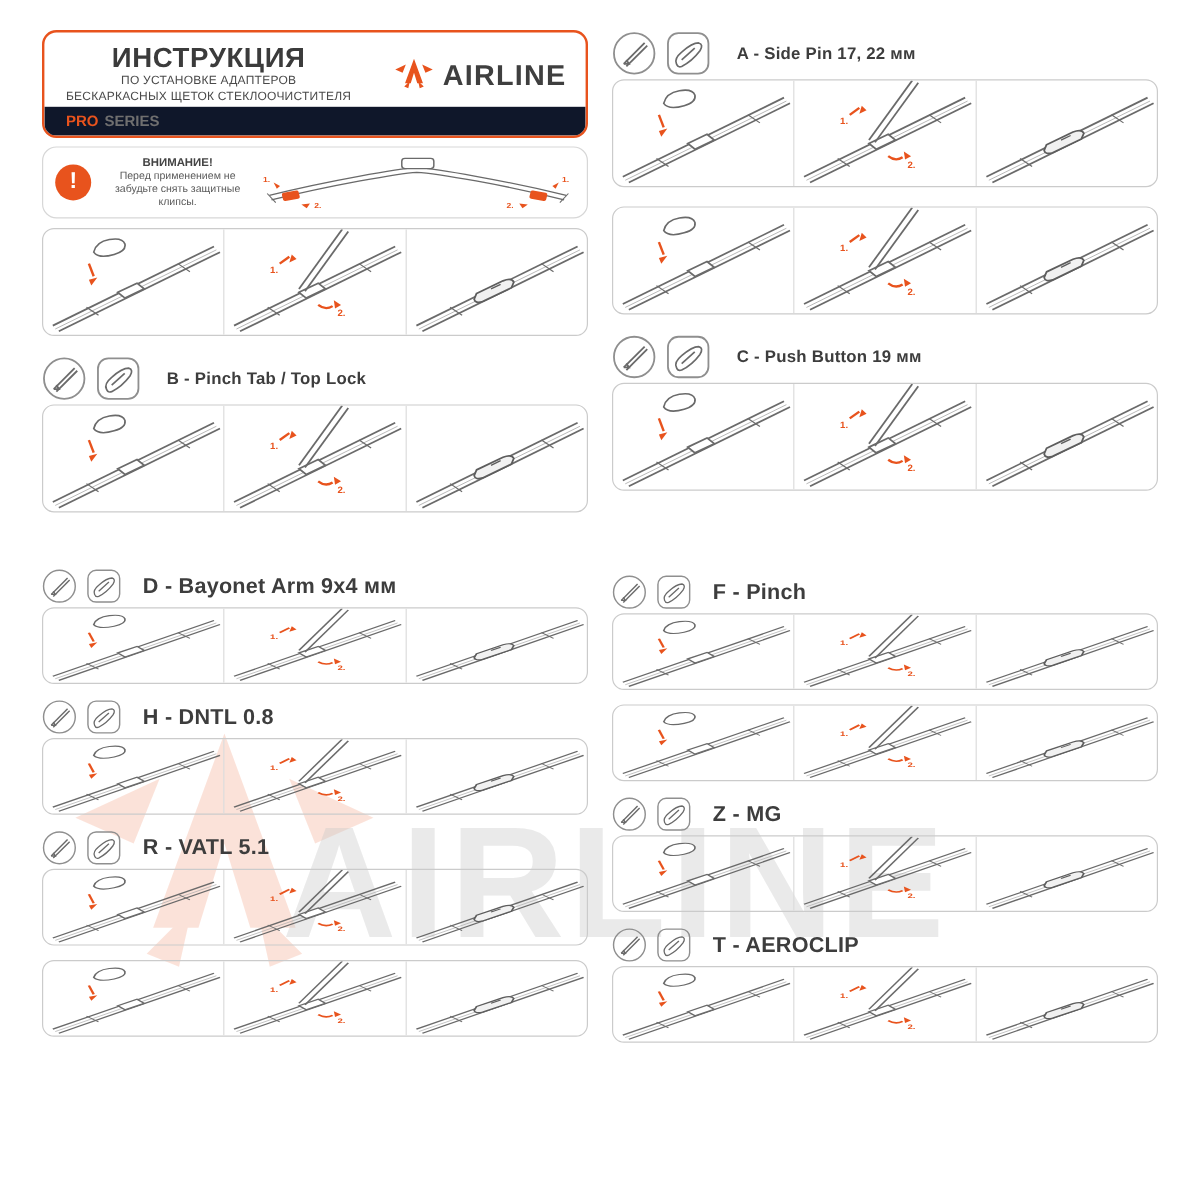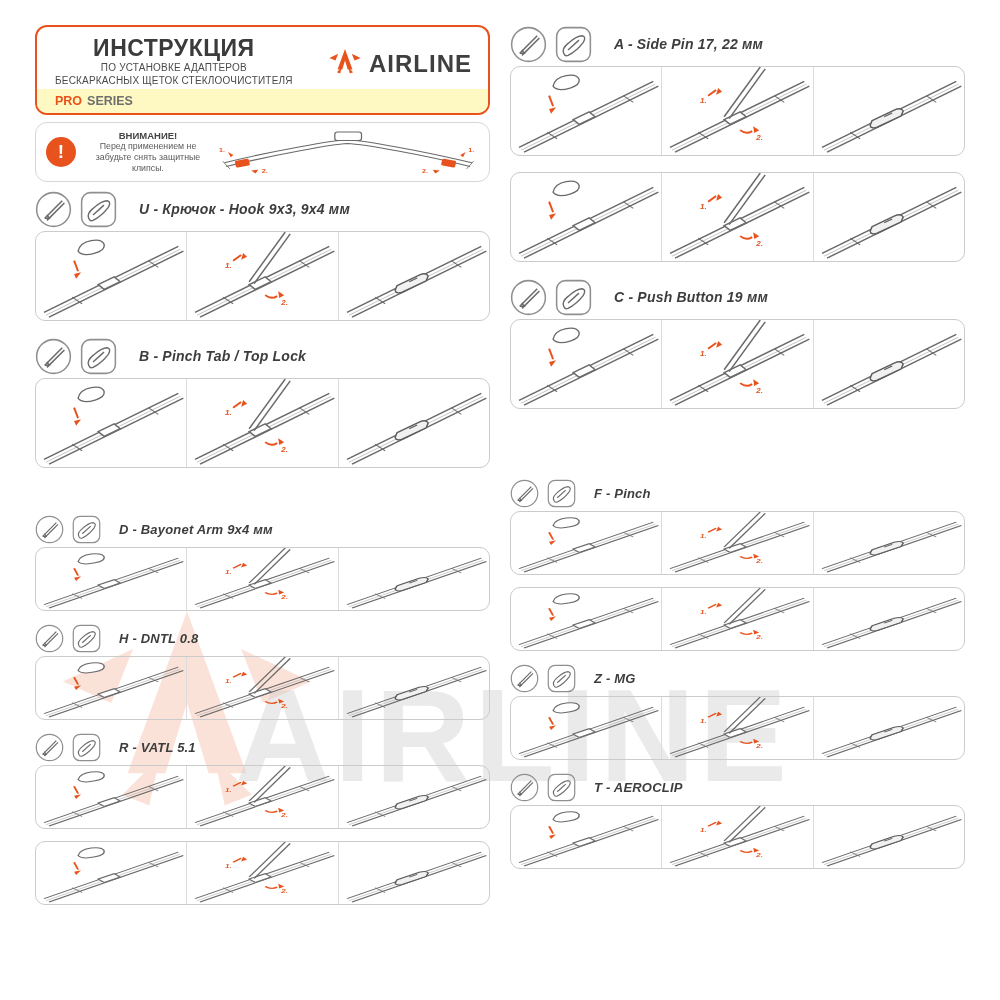--- a/index.html
+++ b/index.html
@@ -15,51 +15,51 @@
   .col-left{left:35px;text-align:center;}
   .col-right{left:510px;}
   .gap-left{height:30px;}
   .gap-right{height:53px;}
   
   .header-card{position:relative;border:2px solid #e8531d;border-radius:12px;height:90px;
                margin-bottom:7px;background:#fff;box-sizing:border-box;overflow:hidden;}
   .hc-text{position:absolute;left:18px;top:9px;}
   .hc-title{font-size:23px;font-weight:bold;letter-spacing:.5px;color:#3b3b3b;line-height:1.05;}
   .hc-sub{font-size:10px;color:#4a4a4a;margin-top:2px;letter-spacing:.2px;}
-  .hc-band{position:absolute;left:0;right:0;bottom:0;height:24px;background:#fef9c3;
+  .hc-band{position:absolute;left:0;right:0;bottom:0;height:24px;background:#0f172a;
            display:flex;align-items:center;padding-left:18px;font-size:12.5px;font-weight:bold;}
   .hc-band .pro{color:#e8531d;margin-right:5px;}
   .hc-band .series{color:#6f6f6f;font-weight:bold;}
   .hc-logo{position:absolute;right:16px;top:22px;display:flex;align-items:center;gap:7px;}
   .hc-logo .brand{font-size:24px;font-weight:bold;color:#3f3f3f;letter-spacing:1px;}
   
   .warning-card{position:relative;border:1.5px solid #d7d7d7;border-radius:12px;height:60px;
                 margin-bottom:8px;box-sizing:border-box;display:flex;align-items:center;
                 padding:6px 10px;background:transparent;}
   .warn-circle{flex:0 0 30px;height:30px;border-radius:50%;background:#e8531d;color:#fff;
                display:flex;align-items:center;justify-content:center;font-weight:bold;
                font-size:19px;margin-right:8px;}
   .warn-body{width:128px;}
   .warn-title{font-size:9.5px;font-weight:bold;color:#444;}
   .warn-text{font-size:8.8px;color:#5a5a5a;line-height:1.25;}
   .warn-draw{position:relative;flex:1;height:100%;}
   .warn-draw svg{width:100%;height:100%;}
   .clip-lbl{fill:#e8531d;font-size:8px;font-weight:bold;}
   
-  section.adapter{margin-bottom:16px;font-style:italic;}
+  section.adapter{margin-bottom:16px;}
   section.small{margin-bottom:12px;}
   .sec-head{display:flex;align-items:center;gap:8px;margin-bottom:3px;height:38px;}
   section.small .sec-head{height:30px;}
   .icn{display:inline-flex;align-items:center;justify-content:center;}
   .icn svg{width:100%;height:100%;}
   .icn.circle{width:37px;height:37px;}
   .icn.square{width:37px;height:37px;}
   section.small .icn.circle,section.small .icn.square{width:29px;height:29px;}
   .sec-title{font-size:14px;font-weight:bold;color:#3d3d3d;margin-left:14px;letter-spacing:.2px;}
-  section.small .sec-title{font-size:13px;margin-left:10px;}
+  section.small .sec-title{font-size:18px;margin-left:10px;}
   .panel-row{display:flex;border:1.5px solid #cbcbcb;border-radius:10px;height:88px;
              overflow:hidden;background:transparent;}
   section.small .panel-row{height:62px;}
   .cell{flex:1;border-right:1px solid #dcdcdc;position:relative;}
   .cell:last-child{border-right:none;}
   .cell svg{width:100%;height:100%;display:block;}
   
   .cell .g-float,.cell .g-arm,.cell .g-installed{display:none;}
   .cell.step0 .g-float{display:inline;}
   .cell.step1 .g-arm{display:inline;}
@@ -134,41 +134,141 @@
           <text class="clip-lbl" x="8" y="30">1.</text>
           <text class="clip-lbl" x="56" y="58">2.</text>
           <text class="clip-lbl" x="236" y="58">2.</text>
           <text class="clip-lbl" x="288" y="30">1.</text>
         </svg>
       </div>
     </div>
 
     <div id="slot-left-top">
   <section class="adapter large">
+    <div class="panel-row">
+  <div class="cell step0">
+    <svg viewBox="0 0 150 92" preserveAspectRatio="none">
+      <g stroke="#6a6a6a" fill="none" stroke-width="1.5">
+        <line x1="8" y1="84" x2="142" y2="15"></line>
+        <line x1="13" y1="89" x2="147" y2="20"></line>
+        <line x1="10" y1="87" x2="144" y2="18" stroke="#aaa" stroke-width="0.7"></line>
+        <path d="M62,55 l16,-8 l6,5 l-16,8 z" fill="#fff"></path>
+        <path d="M36,68 l10,7" stroke-width="1"></path>
+        <path d="M112,30 l10,7" stroke-width="1"></path>
+      </g>
+      <g class="g-float">
+        <path d="M42,20 q2,-9 13,-11 q11,-2 13,4 q1,6 -9,9 q-13,4 -17,-2 z" fill="#fff" stroke="#6a6a6a" stroke-width="1.4"></path>
+        <path d="M38,30 l4,11" stroke="#e8531d" stroke-width="2" fill="none"></path>
+        <path d="M38,44 l7,-2 l-5,7 z" fill="#e8531d"></path>
+      </g>
+      <g class="g-arm">
+        <line x1="98" y1="0" x2="62" y2="52" stroke="#6a6a6a" stroke-width="1.5"></line>
+        <line x1="103" y1="2" x2="67" y2="54" stroke="#6a6a6a" stroke-width="1.5"></line>
+        <path d="M46,30 l8,-6" stroke="#e8531d" stroke-width="2" fill="none"></path>
+        <path d="M56,22 l-2,7 l6,-3 z" fill="#e8531d"></path>
+        <text class="stepnum num1" x="38" y="38">1.</text>
+        <path d="M78,66 q6,5 12,1" stroke="#e8531d" stroke-width="2" fill="none"></path>
+        <path d="M92,69 l-1,-7 l6,4 z" fill="#e8531d"></path>
+        <text class="stepnum num2" x="94" y="76">2.</text>
+      </g>
+      <g class="g-installed">
+        <path d="M58,56 l22,-11 q7,-3 9,1 l-2,5 l-24,12 q-6,2 -7,-2 z" fill="#f1f1f1" stroke="#5d5d5d" stroke-width="1.5"></path>
+        <path d="M70,52 l8,-4" stroke="#5d5d5d" stroke-width="1.2" fill="none"></path>
+      </g>
+    </svg>
+  </div>
+
+  <div class="cell step1">
+    <svg viewBox="0 0 150 92" preserveAspectRatio="none">
+      <g stroke="#6a6a6a" fill="none" stroke-width="1.5">
+        <line x1="8" y1="84" x2="142" y2="15"></line>
+        <line x1="13" y1="89" x2="147" y2="20"></line>
+        <line x1="10" y1="87" x2="144" y2="18" stroke="#aaa" stroke-width="0.7"></line>
+        <path d="M62,55 l16,-8 l6,5 l-16,8 z" fill="#fff"></path>
+        <path d="M36,68 l10,7" stroke-width="1"></path>
+        <path d="M112,30 l10,7" stroke-width="1"></path>
+      </g>
+      <g class="g-float">
+        <path d="M42,20 q2,-9 13,-11 q11,-2 13,4 q1,6 -9,9 q-13,4 -17,-2 z" fill="#fff" stroke="#6a6a6a" stroke-width="1.4"></path>
+        <path d="M38,30 l4,11" stroke="#e8531d" stroke-width="2" fill="none"></path>
+        <path d="M38,44 l7,-2 l-5,7 z" fill="#e8531d"></path>
+      </g>
+      <g class="g-arm">
+        <line x1="98" y1="0" x2="62" y2="52" stroke="#6a6a6a" stroke-width="1.5"></line>
+        <line x1="103" y1="2" x2="67" y2="54" stroke="#6a6a6a" stroke-width="1.5"></line>
+        <path d="M46,30 l8,-6" stroke="#e8531d" stroke-width="2" fill="none"></path>
+        <path d="M56,22 l-2,7 l6,-3 z" fill="#e8531d"></path>
+        <text class="stepnum num1" x="38" y="38">1.</text>
+        <path d="M78,66 q6,5 12,1" stroke="#e8531d" stroke-width="2" fill="none"></path>
+        <path d="M92,69 l-1,-7 l6,4 z" fill="#e8531d"></path>
+        <text class="stepnum num2" x="94" y="76">2.</text>
+      </g>
+      <g class="g-installed">
+        <path d="M58,56 l22,-11 q7,-3 9,1 l-2,5 l-24,12 q-6,2 -7,-2 z" fill="#f1f1f1" stroke="#5d5d5d" stroke-width="1.5"></path>
+        <path d="M70,52 l8,-4" stroke="#5d5d5d" stroke-width="1.2" fill="none"></path>
+      </g>
+    </svg>
+  </div>
+
+  <div class="cell step2">
+    <svg viewBox="0 0 150 92" preserveAspectRatio="none">
+      <g stroke="#6a6a6a" fill="none" stroke-width="1.5">
+        <line x1="8" y1="84" x2="142" y2="15"></line>
+        <line x1="13" y1="89" x2="147" y2="20"></line>
+        <line x1="10" y1="87" x2="144" y2="18" stroke="#aaa" stroke-width="0.7"></line>
+        <path d="M62,55 l16,-8 l6,5 l-16,8 z" fill="#fff"></path>
+        <path d="M36,68 l10,7" stroke-width="1"></path>
+        <path d="M112,30 l10,7" stroke-width="1"></path>
+      </g>
+      <g class="g-float">
+        <path d="M42,20 q2,-9 13,-11 q11,-2 13,4 q1,6 -9,9 q-13,4 -17,-2 z" fill="#fff" stroke="#6a6a6a" stroke-width="1.4"></path>
+        <path d="M38,30 l4,11" stroke="#e8531d" stroke-width="2" fill="none"></path>
+        <path d="M38,44 l7,-2 l-5,7 z" fill="#e8531d"></path>
+      </g>
+      <g class="g-arm">
+        <line x1="98" y1="0" x2="62" y2="52" stroke="#6a6a6a" stroke-width="1.5"></line>
+        <line x1="103" y1="2" x2="67" y2="54" stroke="#6a6a6a" stroke-width="1.5"></line>
+        <path d="M46,30 l8,-6" stroke="#e8531d" stroke-width="2" fill="none"></path>
+        <path d="M56,22 l-2,7 l6,-3 z" fill="#e8531d"></path>
+        <text class="stepnum num1" x="38" y="38">1.</text>
+        <path d="M78,66 q6,5 12,1" stroke="#e8531d" stroke-width="2" fill="none"></path>
+        <path d="M92,69 l-1,-7 l6,4 z" fill="#e8531d"></path>
+        <text class="stepnum num2" x="94" y="76">2.</text>
+      </g>
+      <g class="g-installed">
+        <path d="M58,56 l22,-11 q7,-3 9,1 l-2,5 l-24,12 q-6,2 -7,-2 z" fill="#f1f1f1" stroke="#5d5d5d" stroke-width="1.5"></path>
+        <path d="M70,52 l8,-4" stroke="#5d5d5d" stroke-width="1.2" fill="none"></path>
+      </g>
+    </svg>
+  </div>
+</div>
+  </section>
+
+  <section class="adapter large">
     <div class="sec-head">
       <span class="icn circle">
         <svg viewBox="0 0 34 34">
           <circle cx="17" cy="17" r="15.5" fill="none" stroke="#8f8f8f" stroke-width="1.4"></circle>
           <g stroke="#6a6a6a" stroke-width="1.4" fill="none">
             <path d="M9,25 L25,9"></path>
             <path d="M11,27 L27,11"></path>
             <path d="M9,25 l4,0 l-2,-3"></path>
           </g>
         </svg>
       </span>
       <span class="icn square">
         <svg viewBox="0 0 34 34">
           <rect x="1.5" y="1.5" width="31" height="31" rx="8" fill="none" stroke="#8f8f8f" stroke-width="1.4"></rect>
           <g stroke="#6a6a6a" stroke-width="1.3" fill="none">
             <path d="M8,25 Q6,21 12,16 Q20,9 25,9 Q29,10 26,15 Q20,23 12,27 Q9,28 8,25 Z"></path>
             <path d="M12,22 L22,13"></path>
           </g>
         </svg>
       </span>
-      <span class="sec-title">U - Крючок - Hook 9x3, 9x4 мм</span>
+      <span class="sec-title">B - Pinch Tab / Top Lock</span>
     </div>
     <div class="panel-row">
   <div class="cell step0">
     <svg viewBox="0 0 150 92" preserveAspectRatio="none">
       <g stroke="#6a6a6a" fill="none" stroke-width="1.5">
         <line x1="8" y1="84" x2="142" y2="15"></line>
         <line x1="13" y1="89" x2="147" y2="20"></line>
         <line x1="10" y1="87" x2="144" y2="18" stroke="#aaa" stroke-width="0.7"></line>
         <path d="M62,55 l16,-8 l6,5 l-16,8 z" fill="#fff"></path>
         <path d="M36,68 l10,7" stroke-width="1"></path>
@@ -254,43 +354,45 @@
         <text class="stepnum num2" x="94" y="76">2.</text>
       </g>
       <g class="g-installed">
         <path d="M58,56 l22,-11 q7,-3 9,1 l-2,5 l-24,12 q-6,2 -7,-2 z" fill="#f1f1f1" stroke="#5d5d5d" stroke-width="1.5"></path>
         <path d="M70,52 l8,-4" stroke="#5d5d5d" stroke-width="1.2" fill="none"></path>
       </g>
     </svg>
   </div>
 </div>
   </section>
-
-  <section class="adapter large">
+</div>
+    <div class="gap-left"></div>
+    <div id="slot-left-bottom">
+  <section class="adapter small">
     <div class="sec-head">
       <span class="icn circle">
         <svg viewBox="0 0 34 34">
           <circle cx="17" cy="17" r="15.5" fill="none" stroke="#8f8f8f" stroke-width="1.4"></circle>
           <g stroke="#6a6a6a" stroke-width="1.4" fill="none">
             <path d="M9,25 L25,9"></path>
             <path d="M11,27 L27,11"></path>
             <path d="M9,25 l4,0 l-2,-3"></path>
           </g>
         </svg>
       </span>
       <span class="icn square">
         <svg viewBox="0 0 34 34">
           <rect x="1.5" y="1.5" width="31" height="31" rx="8" fill="none" stroke="#8f8f8f" stroke-width="1.4"></rect>
           <g stroke="#6a6a6a" stroke-width="1.3" fill="none">
             <path d="M8,25 Q6,21 12,16 Q20,9 25,9 Q29,10 26,15 Q20,23 12,27 Q9,28 8,25 Z"></path>
             <path d="M12,22 L22,13"></path>
           </g>
         </svg>
       </span>
-      <span class="sec-title">B - Pinch Tab / Top Lock</span>
+      <span class="sec-title">D - Bayonet Arm 9x4 мм</span>
     </div>
     <div class="panel-row">
   <div class="cell step0">
     <svg viewBox="0 0 150 92" preserveAspectRatio="none">
       <g stroke="#6a6a6a" fill="none" stroke-width="1.5">
         <line x1="8" y1="84" x2="142" y2="15"></line>
         <line x1="13" y1="89" x2="147" y2="20"></line>
         <line x1="10" y1="87" x2="144" y2="18" stroke="#aaa" stroke-width="0.7"></line>
         <path d="M62,55 l16,-8 l6,5 l-16,8 z" fill="#fff"></path>
         <path d="M36,68 l10,7" stroke-width="1"></path>
@@ -376,23 +478,21 @@
         <text class="stepnum num2" x="94" y="76">2.</text>
       </g>
       <g class="g-installed">
         <path d="M58,56 l22,-11 q7,-3 9,1 l-2,5 l-24,12 q-6,2 -7,-2 z" fill="#f1f1f1" stroke="#5d5d5d" stroke-width="1.5"></path>
         <path d="M70,52 l8,-4" stroke="#5d5d5d" stroke-width="1.2" fill="none"></path>
       </g>
     </svg>
   </div>
 </div>
   </section>
-</div>
-    <div class="gap-left"></div>
-    <div id="slot-left-bottom">
+
   <section class="adapter small">
     <div class="sec-head">
       <span class="icn circle">
         <svg viewBox="0 0 34 34">
           <circle cx="17" cy="17" r="15.5" fill="none" stroke="#8f8f8f" stroke-width="1.4"></circle>
           <g stroke="#6a6a6a" stroke-width="1.4" fill="none">
             <path d="M9,25 L25,9"></path>
             <path d="M11,27 L27,11"></path>
             <path d="M9,25 l4,0 l-2,-3"></path>
           </g>
@@ -400,21 +500,21 @@
       </span>
       <span class="icn square">
         <svg viewBox="0 0 34 34">
           <rect x="1.5" y="1.5" width="31" height="31" rx="8" fill="none" stroke="#8f8f8f" stroke-width="1.4"></rect>
           <g stroke="#6a6a6a" stroke-width="1.3" fill="none">
             <path d="M8,25 Q6,21 12,16 Q20,9 25,9 Q29,10 26,15 Q20,23 12,27 Q9,28 8,25 Z"></path>
             <path d="M12,22 L22,13"></path>
           </g>
         </svg>
       </span>
-      <span class="sec-title">D - Bayonet Arm 9x4 мм</span>
+      <span class="sec-title">H - DNTL 0.8</span>
     </div>
     <div class="panel-row">
   <div class="cell step0">
     <svg viewBox="0 0 150 92" preserveAspectRatio="none">
       <g stroke="#6a6a6a" fill="none" stroke-width="1.5">
         <line x1="8" y1="84" x2="142" y2="15"></line>
         <line x1="13" y1="89" x2="147" y2="20"></line>
         <line x1="10" y1="87" x2="144" y2="18" stroke="#aaa" stroke-width="0.7"></line>
         <path d="M62,55 l16,-8 l6,5 l-16,8 z" fill="#fff"></path>
         <path d="M36,68 l10,7" stroke-width="1"></path>
@@ -522,21 +622,21 @@
       </span>
       <span class="icn square">
         <svg viewBox="0 0 34 34">
           <rect x="1.5" y="1.5" width="31" height="31" rx="8" fill="none" stroke="#8f8f8f" stroke-width="1.4"></rect>
           <g stroke="#6a6a6a" stroke-width="1.3" fill="none">
             <path d="M8,25 Q6,21 12,16 Q20,9 25,9 Q29,10 26,15 Q20,23 12,27 Q9,28 8,25 Z"></path>
             <path d="M12,22 L22,13"></path>
           </g>
         </svg>
       </span>
-      <span class="sec-title">H - DNTL 0.8</span>
+      <span class="sec-title">R - VATL 5.1</span>
     </div>
     <div class="panel-row">
   <div class="cell step0">
     <svg viewBox="0 0 150 92" preserveAspectRatio="none">
       <g stroke="#6a6a6a" fill="none" stroke-width="1.5">
         <line x1="8" y1="84" x2="142" y2="15"></line>
         <line x1="13" y1="89" x2="147" y2="20"></line>
         <line x1="10" y1="87" x2="144" y2="18" stroke="#aaa" stroke-width="0.7"></line>
         <path d="M62,55 l16,-8 l6,5 l-16,8 z" fill="#fff"></path>
         <path d="M36,68 l10,7" stroke-width="1"></path>
@@ -624,41 +724,145 @@
       <g class="g-installed">
         <path d="M58,56 l22,-11 q7,-3 9,1 l-2,5 l-24,12 q-6,2 -7,-2 z" fill="#f1f1f1" stroke="#5d5d5d" stroke-width="1.5"></path>
         <path d="M70,52 l8,-4" stroke="#5d5d5d" stroke-width="1.2" fill="none"></path>
       </g>
     </svg>
   </div>
 </div>
   </section>
 
   <section class="adapter small">
+    <div class="panel-row">
+  <div class="cell step0">
+    <svg viewBox="0 0 150 92" preserveAspectRatio="none">
+      <g stroke="#6a6a6a" fill="none" stroke-width="1.5">
+        <line x1="8" y1="84" x2="142" y2="15"></line>
+        <line x1="13" y1="89" x2="147" y2="20"></line>
+        <line x1="10" y1="87" x2="144" y2="18" stroke="#aaa" stroke-width="0.7"></line>
+        <path d="M62,55 l16,-8 l6,5 l-16,8 z" fill="#fff"></path>
+        <path d="M36,68 l10,7" stroke-width="1"></path>
+        <path d="M112,30 l10,7" stroke-width="1"></path>
+      </g>
+      <g class="g-float">
+        <path d="M42,20 q2,-9 13,-11 q11,-2 13,4 q1,6 -9,9 q-13,4 -17,-2 z" fill="#fff" stroke="#6a6a6a" stroke-width="1.4"></path>
+        <path d="M38,30 l4,11" stroke="#e8531d" stroke-width="2" fill="none"></path>
+        <path d="M38,44 l7,-2 l-5,7 z" fill="#e8531d"></path>
+      </g>
+      <g class="g-arm">
+        <line x1="98" y1="0" x2="62" y2="52" stroke="#6a6a6a" stroke-width="1.5"></line>
+        <line x1="103" y1="2" x2="67" y2="54" stroke="#6a6a6a" stroke-width="1.5"></line>
+        <path d="M46,30 l8,-6" stroke="#e8531d" stroke-width="2" fill="none"></path>
+        <path d="M56,22 l-2,7 l6,-3 z" fill="#e8531d"></path>
+        <text class="stepnum num1" x="38" y="38">1.</text>
+        <path d="M78,66 q6,5 12,1" stroke="#e8531d" stroke-width="2" fill="none"></path>
+        <path d="M92,69 l-1,-7 l6,4 z" fill="#e8531d"></path>
+        <text class="stepnum num2" x="94" y="76">2.</text>
+      </g>
+      <g class="g-installed">
+        <path d="M58,56 l22,-11 q7,-3 9,1 l-2,5 l-24,12 q-6,2 -7,-2 z" fill="#f1f1f1" stroke="#5d5d5d" stroke-width="1.5"></path>
+        <path d="M70,52 l8,-4" stroke="#5d5d5d" stroke-width="1.2" fill="none"></path>
+      </g>
+    </svg>
+  </div>
+
+  <div class="cell step1">
+    <svg viewBox="0 0 150 92" preserveAspectRatio="none">
+      <g stroke="#6a6a6a" fill="none" stroke-width="1.5">
+        <line x1="8" y1="84" x2="142" y2="15"></line>
+        <line x1="13" y1="89" x2="147" y2="20"></line>
+        <line x1="10" y1="87" x2="144" y2="18" stroke="#aaa" stroke-width="0.7"></line>
+        <path d="M62,55 l16,-8 l6,5 l-16,8 z" fill="#fff"></path>
+        <path d="M36,68 l10,7" stroke-width="1"></path>
+        <path d="M112,30 l10,7" stroke-width="1"></path>
+      </g>
+      <g class="g-float">
+        <path d="M42,20 q2,-9 13,-11 q11,-2 13,4 q1,6 -9,9 q-13,4 -17,-2 z" fill="#fff" stroke="#6a6a6a" stroke-width="1.4"></path>
+        <path d="M38,30 l4,11" stroke="#e8531d" stroke-width="2" fill="none"></path>
+        <path d="M38,44 l7,-2 l-5,7 z" fill="#e8531d"></path>
+      </g>
+      <g class="g-arm">
+        <line x1="98" y1="0" x2="62" y2="52" stroke="#6a6a6a" stroke-width="1.5"></line>
+        <line x1="103" y1="2" x2="67" y2="54" stroke="#6a6a6a" stroke-width="1.5"></line>
+        <path d="M46,30 l8,-6" stroke="#e8531d" stroke-width="2" fill="none"></path>
+        <path d="M56,22 l-2,7 l6,-3 z" fill="#e8531d"></path>
+        <text class="stepnum num1" x="38" y="38">1.</text>
+        <path d="M78,66 q6,5 12,1" stroke="#e8531d" stroke-width="2" fill="none"></path>
+        <path d="M92,69 l-1,-7 l6,4 z" fill="#e8531d"></path>
+        <text class="stepnum num2" x="94" y="76">2.</text>
+      </g>
+      <g class="g-installed">
+        <path d="M58,56 l22,-11 q7,-3 9,1 l-2,5 l-24,12 q-6,2 -7,-2 z" fill="#f1f1f1" stroke="#5d5d5d" stroke-width="1.5"></path>
+        <path d="M70,52 l8,-4" stroke="#5d5d5d" stroke-width="1.2" fill="none"></path>
+      </g>
+    </svg>
+  </div>
+
+  <div class="cell step2">
+    <svg viewBox="0 0 150 92" preserveAspectRatio="none">
+      <g stroke="#6a6a6a" fill="none" stroke-width="1.5">
+        <line x1="8" y1="84" x2="142" y2="15"></line>
+        <line x1="13" y1="89" x2="147" y2="20"></line>
+        <line x1="10" y1="87" x2="144" y2="18" stroke="#aaa" stroke-width="0.7"></line>
+        <path d="M62,55 l16,-8 l6,5 l-16,8 z" fill="#fff"></path>
+        <path d="M36,68 l10,7" stroke-width="1"></path>
+        <path d="M112,30 l10,7" stroke-width="1"></path>
+      </g>
+      <g class="g-float">
+        <path d="M42,20 q2,-9 13,-11 q11,-2 13,4 q1,6 -9,9 q-13,4 -17,-2 z" fill="#fff" stroke="#6a6a6a" stroke-width="1.4"></path>
+        <path d="M38,30 l4,11" stroke="#e8531d" stroke-width="2" fill="none"></path>
+        <path d="M38,44 l7,-2 l-5,7 z" fill="#e8531d"></path>
+      </g>
+      <g class="g-arm">
+        <line x1="98" y1="0" x2="62" y2="52" stroke="#6a6a6a" stroke-width="1.5"></line>
+        <line x1="103" y1="2" x2="67" y2="54" stroke="#6a6a6a" stroke-width="1.5"></line>
+        <path d="M46,30 l8,-6" stroke="#e8531d" stroke-width="2" fill="none"></path>
+        <path d="M56,22 l-2,7 l6,-3 z" fill="#e8531d"></path>
+        <text class="stepnum num1" x="38" y="38">1.</text>
+        <path d="M78,66 q6,5 12,1" stroke="#e8531d" stroke-width="2" fill="none"></path>
+        <path d="M92,69 l-1,-7 l6,4 z" fill="#e8531d"></path>
+        <text class="stepnum num2" x="94" y="76">2.</text>
+      </g>
+      <g class="g-installed">
+        <path d="M58,56 l22,-11 q7,-3 9,1 l-2,5 l-24,12 q-6,2 -7,-2 z" fill="#f1f1f1" stroke="#5d5d5d" stroke-width="1.5"></path>
+        <path d="M70,52 l8,-4" stroke="#5d5d5d" stroke-width="1.2" fill="none"></path>
+      </g>
+    </svg>
+  </div>
+</div>
+  </section>
+</div>
+  </div>
+
+  <div class="col col-right">
+    <div id="slot-right-top">
+  <section class="adapter large">
     <div class="sec-head">
       <span class="icn circle">
         <svg viewBox="0 0 34 34">
           <circle cx="17" cy="17" r="15.5" fill="none" stroke="#8f8f8f" stroke-width="1.4"></circle>
           <g stroke="#6a6a6a" stroke-width="1.4" fill="none">
             <path d="M9,25 L25,9"></path>
             <path d="M11,27 L27,11"></path>
             <path d="M9,25 l4,0 l-2,-3"></path>
           </g>
         </svg>
       </span>
       <span class="icn square">
         <svg viewBox="0 0 34 34">
           <rect x="1.5" y="1.5" width="31" height="31" rx="8" fill="none" stroke="#8f8f8f" stroke-width="1.4"></rect>
           <g stroke="#6a6a6a" stroke-width="1.3" fill="none">
             <path d="M8,25 Q6,21 12,16 Q20,9 25,9 Q29,10 26,15 Q20,23 12,27 Q9,28 8,25 Z"></path>
             <path d="M12,22 L22,13"></path>
           </g>
         </svg>
       </span>
-      <span class="sec-title">R - VATL 5.1</span>
+      <span class="sec-title">A - Side Pin 17, 22 мм</span>
     </div>
     <div class="panel-row">
   <div class="cell step0">
     <svg viewBox="0 0 150 92" preserveAspectRatio="none">
       <g stroke="#6a6a6a" fill="none" stroke-width="1.5">
         <line x1="8" y1="84" x2="142" y2="15"></line>
         <line x1="13" y1="89" x2="147" y2="20"></line>
         <line x1="10" y1="87" x2="144" y2="18" stroke="#aaa" stroke-width="0.7"></line>
         <path d="M62,55 l16,-8 l6,5 l-16,8 z" fill="#fff"></path>
         <path d="M36,68 l10,7" stroke-width="1"></path>
@@ -745,21 +949,21 @@
       </g>
       <g class="g-installed">
         <path d="M58,56 l22,-11 q7,-3 9,1 l-2,5 l-24,12 q-6,2 -7,-2 z" fill="#f1f1f1" stroke="#5d5d5d" stroke-width="1.5"></path>
         <path d="M70,52 l8,-4" stroke="#5d5d5d" stroke-width="1.2" fill="none"></path>
       </g>
     </svg>
   </div>
 </div>
   </section>
 
-  <section class="adapter small">
+  <section class="adapter large">
     <div class="panel-row">
   <div class="cell step0">
     <svg viewBox="0 0 150 92" preserveAspectRatio="none">
       <g stroke="#6a6a6a" fill="none" stroke-width="1.5">
         <line x1="8" y1="84" x2="142" y2="15"></line>
         <line x1="13" y1="89" x2="147" y2="20"></line>
         <line x1="10" y1="87" x2="144" y2="18" stroke="#aaa" stroke-width="0.7"></line>
         <path d="M62,55 l16,-8 l6,5 l-16,8 z" fill="#fff"></path>
         <path d="M36,68 l10,7" stroke-width="1"></path>
         <path d="M112,30 l10,7" stroke-width="1"></path>
@@ -844,25 +1048,21 @@
         <text class="stepnum num2" x="94" y="76">2.</text>
       </g>
       <g class="g-installed">
         <path d="M58,56 l22,-11 q7,-3 9,1 l-2,5 l-24,12 q-6,2 -7,-2 z" fill="#f1f1f1" stroke="#5d5d5d" stroke-width="1.5"></path>
         <path d="M70,52 l8,-4" stroke="#5d5d5d" stroke-width="1.2" fill="none"></path>
       </g>
     </svg>
   </div>
 </div>
   </section>
-</div>
-  </div>
-
-  <div class="col col-right">
-    <div id="slot-right-top">
+
   <section class="adapter large">
     <div class="sec-head">
       <span class="icn circle">
         <svg viewBox="0 0 34 34">
           <circle cx="17" cy="17" r="15.5" fill="none" stroke="#8f8f8f" stroke-width="1.4"></circle>
           <g stroke="#6a6a6a" stroke-width="1.4" fill="none">
             <path d="M9,25 L25,9"></path>
             <path d="M11,27 L27,11"></path>
             <path d="M9,25 l4,0 l-2,-3"></path>
           </g>
@@ -870,21 +1070,21 @@
       </span>
       <span class="icn square">
         <svg viewBox="0 0 34 34">
           <rect x="1.5" y="1.5" width="31" height="31" rx="8" fill="none" stroke="#8f8f8f" stroke-width="1.4"></rect>
           <g stroke="#6a6a6a" stroke-width="1.3" fill="none">
             <path d="M8,25 Q6,21 12,16 Q20,9 25,9 Q29,10 26,15 Q20,23 12,27 Q9,28 8,25 Z"></path>
             <path d="M12,22 L22,13"></path>
           </g>
         </svg>
       </span>
-      <span class="sec-title">A - Side Pin 17, 22 мм</span>
+      <span class="sec-title">C - Push Button 19 мм</span>
     </div>
     <div class="panel-row">
   <div class="cell step0">
     <svg viewBox="0 0 150 92" preserveAspectRatio="none">
       <g stroke="#6a6a6a" fill="none" stroke-width="1.5">
         <line x1="8" y1="84" x2="142" y2="15"></line>
         <line x1="13" y1="89" x2="147" y2="20"></line>
         <line x1="10" y1="87" x2="144" y2="18" stroke="#aaa" stroke-width="0.7"></line>
         <path d="M62,55 l16,-8 l6,5 l-16,8 z" fill="#fff"></path>
         <path d="M36,68 l10,7" stroke-width="1"></path>
@@ -970,143 +1170,45 @@
         <text class="stepnum num2" x="94" y="76">2.</text>
       </g>
       <g class="g-installed">
         <path d="M58,56 l22,-11 q7,-3 9,1 l-2,5 l-24,12 q-6,2 -7,-2 z" fill="#f1f1f1" stroke="#5d5d5d" stroke-width="1.5"></path>
         <path d="M70,52 l8,-4" stroke="#5d5d5d" stroke-width="1.2" fill="none"></path>
       </g>
     </svg>
   </div>
 </div>
   </section>
-
-  <section class="adapter large">
-    <div class="panel-row">
-  <div class="cell step0">
-    <svg viewBox="0 0 150 92" preserveAspectRatio="none">
-      <g stroke="#6a6a6a" fill="none" stroke-width="1.5">
-        <line x1="8" y1="84" x2="142" y2="15"></line>
-        <line x1="13" y1="89" x2="147" y2="20"></line>
-        <line x1="10" y1="87" x2="144" y2="18" stroke="#aaa" stroke-width="0.7"></line>
-        <path d="M62,55 l16,-8 l6,5 l-16,8 z" fill="#fff"></path>
-        <path d="M36,68 l10,7" stroke-width="1"></path>
-        <path d="M112,30 l10,7" stroke-width="1"></path>
-      </g>
-      <g class="g-float">
-        <path d="M42,20 q2,-9 13,-11 q11,-2 13,4 q1,6 -9,9 q-13,4 -17,-2 z" fill="#fff" stroke="#6a6a6a" stroke-width="1.4"></path>
-        <path d="M38,30 l4,11" stroke="#e8531d" stroke-width="2" fill="none"></path>
-        <path d="M38,44 l7,-2 l-5,7 z" fill="#e8531d"></path>
-      </g>
-      <g class="g-arm">
-        <line x1="98" y1="0" x2="62" y2="52" stroke="#6a6a6a" stroke-width="1.5"></line>
-        <line x1="103" y1="2" x2="67" y2="54" stroke="#6a6a6a" stroke-width="1.5"></line>
-        <path d="M46,30 l8,-6" stroke="#e8531d" stroke-width="2" fill="none"></path>
-        <path d="M56,22 l-2,7 l6,-3 z" fill="#e8531d"></path>
-        <text class="stepnum num1" x="38" y="38">1.</text>
-        <path d="M78,66 q6,5 12,1" stroke="#e8531d" stroke-width="2" fill="none"></path>
-        <path d="M92,69 l-1,-7 l6,4 z" fill="#e8531d"></path>
-        <text class="stepnum num2" x="94" y="76">2.</text>
-      </g>
-      <g class="g-installed">
-        <path d="M58,56 l22,-11 q7,-3 9,1 l-2,5 l-24,12 q-6,2 -7,-2 z" fill="#f1f1f1" stroke="#5d5d5d" stroke-width="1.5"></path>
-        <path d="M70,52 l8,-4" stroke="#5d5d5d" stroke-width="1.2" fill="none"></path>
-      </g>
-    </svg>
-  </div>
-
-  <div class="cell step1">
-    <svg viewBox="0 0 150 92" preserveAspectRatio="none">
-      <g stroke="#6a6a6a" fill="none" stroke-width="1.5">
-        <line x1="8" y1="84" x2="142" y2="15"></line>
-        <line x1="13" y1="89" x2="147" y2="20"></line>
-        <line x1="10" y1="87" x2="144" y2="18" stroke="#aaa" stroke-width="0.7"></line>
-        <path d="M62,55 l16,-8 l6,5 l-16,8 z" fill="#fff"></path>
-        <path d="M36,68 l10,7" stroke-width="1"></path>
-        <path d="M112,30 l10,7" stroke-width="1"></path>
-      </g>
-      <g class="g-float">
-        <path d="M42,20 q2,-9 13,-11 q11,-2 13,4 q1,6 -9,9 q-13,4 -17,-2 z" fill="#fff" stroke="#6a6a6a" stroke-width="1.4"></path>
-        <path d="M38,30 l4,11" stroke="#e8531d" stroke-width="2" fill="none"></path>
-        <path d="M38,44 l7,-2 l-5,7 z" fill="#e8531d"></path>
-      </g>
-      <g class="g-arm">
-        <line x1="98" y1="0" x2="62" y2="52" stroke="#6a6a6a" stroke-width="1.5"></line>
-        <line x1="103" y1="2" x2="67" y2="54" stroke="#6a6a6a" stroke-width="1.5"></line>
-        <path d="M46,30 l8,-6" stroke="#e8531d" stroke-width="2" fill="none"></path>
-        <path d="M56,22 l-2,7 l6,-3 z" fill="#e8531d"></path>
-        <text class="stepnum num1" x="38" y="38">1.</text>
-        <path d="M78,66 q6,5 12,1" stroke="#e8531d" stroke-width="2" fill="none"></path>
-        <path d="M92,69 l-1,-7 l6,4 z" fill="#e8531d"></path>
-        <text class="stepnum num2" x="94" y="76">2.</text>
-      </g>
-      <g class="g-installed">
-        <path d="M58,56 l22,-11 q7,-3 9,1 l-2,5 l-24,12 q-6,2 -7,-2 z" fill="#f1f1f1" stroke="#5d5d5d" stroke-width="1.5"></path>
-        <path d="M70,52 l8,-4" stroke="#5d5d5d" stroke-width="1.2" fill="none"></path>
-      </g>
-    </svg>
-  </div>
-
-  <div class="cell step2">
-    <svg viewBox="0 0 150 92" preserveAspectRatio="none">
-      <g stroke="#6a6a6a" fill="none" stroke-width="1.5">
-        <line x1="8" y1="84" x2="142" y2="15"></line>
-        <line x1="13" y1="89" x2="147" y2="20"></line>
-        <line x1="10" y1="87" x2="144" y2="18" stroke="#aaa" stroke-width="0.7"></line>
-        <path d="M62,55 l16,-8 l6,5 l-16,8 z" fill="#fff"></path>
-        <path d="M36,68 l10,7" stroke-width="1"></path>
-        <path d="M112,30 l10,7" stroke-width="1"></path>
-      </g>
-      <g class="g-float">
-        <path d="M42,20 q2,-9 13,-11 q11,-2 13,4 q1,6 -9,9 q-13,4 -17,-2 z" fill="#fff" stroke="#6a6a6a" stroke-width="1.4"></path>
-        <path d="M38,30 l4,11" stroke="#e8531d" stroke-width="2" fill="none"></path>
-        <path d="M38,44 l7,-2 l-5,7 z" fill="#e8531d"></path>
-      </g>
-      <g class="g-arm">
-        <line x1="98" y1="0" x2="62" y2="52" stroke="#6a6a6a" stroke-width="1.5"></line>
-        <line x1="103" y1="2" x2="67" y2="54" stroke="#6a6a6a" stroke-width="1.5"></line>
-        <path d="M46,30 l8,-6" stroke="#e8531d" stroke-width="2" fill="none"></path>
-        <path d="M56,22 l-2,7 l6,-3 z" fill="#e8531d"></path>
-        <text class="stepnum num1" x="38" y="38">1.</text>
-        <path d="M78,66 q6,5 12,1" stroke="#e8531d" stroke-width="2" fill="none"></path>
-        <path d="M92,69 l-1,-7 l6,4 z" fill="#e8531d"></path>
-        <text class="stepnum num2" x="94" y="76">2.</text>
-      </g>
-      <g class="g-installed">
-        <path d="M58,56 l22,-11 q7,-3 9,1 l-2,5 l-24,12 q-6,2 -7,-2 z" fill="#f1f1f1" stroke="#5d5d5d" stroke-width="1.5"></path>
-        <path d="M70,52 l8,-4" stroke="#5d5d5d" stroke-width="1.2" fill="none"></path>
-      </g>
-    </svg>
-  </div>
-</div>
-  </section>
-
-  <section class="adapter large">
+</div>
+    <div class="gap-right"></div>
+    <div id="slot-right-bottom">
+  <section class="adapter small">
     <div class="sec-head">
       <span class="icn circle">
         <svg viewBox="0 0 34 34">
           <circle cx="17" cy="17" r="15.5" fill="none" stroke="#8f8f8f" stroke-width="1.4"></circle>
           <g stroke="#6a6a6a" stroke-width="1.4" fill="none">
             <path d="M9,25 L25,9"></path>
             <path d="M11,27 L27,11"></path>
             <path d="M9,25 l4,0 l-2,-3"></path>
           </g>
         </svg>
       </span>
       <span class="icn square">
         <svg viewBox="0 0 34 34">
           <rect x="1.5" y="1.5" width="31" height="31" rx="8" fill="none" stroke="#8f8f8f" stroke-width="1.4"></rect>
           <g stroke="#6a6a6a" stroke-width="1.3" fill="none">
             <path d="M8,25 Q6,21 12,16 Q20,9 25,9 Q29,10 26,15 Q20,23 12,27 Q9,28 8,25 Z"></path>
             <path d="M12,22 L22,13"></path>
           </g>
         </svg>
       </span>
-      <span class="sec-title">C - Push Button 19 мм</span>
+      <span class="sec-title">F - Pinch</span>
     </div>
     <div class="panel-row">
   <div class="cell step0">
     <svg viewBox="0 0 150 92" preserveAspectRatio="none">
       <g stroke="#6a6a6a" fill="none" stroke-width="1.5">
         <line x1="8" y1="84" x2="142" y2="15"></line>
         <line x1="13" y1="89" x2="147" y2="20"></line>
         <line x1="10" y1="87" x2="144" y2="18" stroke="#aaa" stroke-width="0.7"></line>
         <path d="M62,55 l16,-8 l6,5 l-16,8 z" fill="#fff"></path>
         <path d="M36,68 l10,7" stroke-width="1"></path>
@@ -1192,23 +1294,121 @@
         <text class="stepnum num2" x="94" y="76">2.</text>
       </g>
       <g class="g-installed">
         <path d="M58,56 l22,-11 q7,-3 9,1 l-2,5 l-24,12 q-6,2 -7,-2 z" fill="#f1f1f1" stroke="#5d5d5d" stroke-width="1.5"></path>
         <path d="M70,52 l8,-4" stroke="#5d5d5d" stroke-width="1.2" fill="none"></path>
       </g>
     </svg>
   </div>
 </div>
   </section>
-</div>
-    <div class="gap-right"></div>
-    <div id="slot-right-bottom">
+
+  <section class="adapter small">
+    <div class="panel-row">
+  <div class="cell step0">
+    <svg viewBox="0 0 150 92" preserveAspectRatio="none">
+      <g stroke="#6a6a6a" fill="none" stroke-width="1.5">
+        <line x1="8" y1="84" x2="142" y2="15"></line>
+        <line x1="13" y1="89" x2="147" y2="20"></line>
+        <line x1="10" y1="87" x2="144" y2="18" stroke="#aaa" stroke-width="0.7"></line>
+        <path d="M62,55 l16,-8 l6,5 l-16,8 z" fill="#fff"></path>
+        <path d="M36,68 l10,7" stroke-width="1"></path>
+        <path d="M112,30 l10,7" stroke-width="1"></path>
+      </g>
+      <g class="g-float">
+        <path d="M42,20 q2,-9 13,-11 q11,-2 13,4 q1,6 -9,9 q-13,4 -17,-2 z" fill="#fff" stroke="#6a6a6a" stroke-width="1.4"></path>
+        <path d="M38,30 l4,11" stroke="#e8531d" stroke-width="2" fill="none"></path>
+        <path d="M38,44 l7,-2 l-5,7 z" fill="#e8531d"></path>
+      </g>
+      <g class="g-arm">
+        <line x1="98" y1="0" x2="62" y2="52" stroke="#6a6a6a" stroke-width="1.5"></line>
+        <line x1="103" y1="2" x2="67" y2="54" stroke="#6a6a6a" stroke-width="1.5"></line>
+        <path d="M46,30 l8,-6" stroke="#e8531d" stroke-width="2" fill="none"></path>
+        <path d="M56,22 l-2,7 l6,-3 z" fill="#e8531d"></path>
+        <text class="stepnum num1" x="38" y="38">1.</text>
+        <path d="M78,66 q6,5 12,1" stroke="#e8531d" stroke-width="2" fill="none"></path>
+        <path d="M92,69 l-1,-7 l6,4 z" fill="#e8531d"></path>
+        <text class="stepnum num2" x="94" y="76">2.</text>
+      </g>
+      <g class="g-installed">
+        <path d="M58,56 l22,-11 q7,-3 9,1 l-2,5 l-24,12 q-6,2 -7,-2 z" fill="#f1f1f1" stroke="#5d5d5d" stroke-width="1.5"></path>
+        <path d="M70,52 l8,-4" stroke="#5d5d5d" stroke-width="1.2" fill="none"></path>
+      </g>
+    </svg>
+  </div>
+
+  <div class="cell step1">
+    <svg viewBox="0 0 150 92" preserveAspectRatio="none">
+      <g stroke="#6a6a6a" fill="none" stroke-width="1.5">
+        <line x1="8" y1="84" x2="142" y2="15"></line>
+        <line x1="13" y1="89" x2="147" y2="20"></line>
+        <line x1="10" y1="87" x2="144" y2="18" stroke="#aaa" stroke-width="0.7"></line>
+        <path d="M62,55 l16,-8 l6,5 l-16,8 z" fill="#fff"></path>
+        <path d="M36,68 l10,7" stroke-width="1"></path>
+        <path d="M112,30 l10,7" stroke-width="1"></path>
+      </g>
+      <g class="g-float">
+        <path d="M42,20 q2,-9 13,-11 q11,-2 13,4 q1,6 -9,9 q-13,4 -17,-2 z" fill="#fff" stroke="#6a6a6a" stroke-width="1.4"></path>
+        <path d="M38,30 l4,11" stroke="#e8531d" stroke-width="2" fill="none"></path>
+        <path d="M38,44 l7,-2 l-5,7 z" fill="#e8531d"></path>
+      </g>
+      <g class="g-arm">
+        <line x1="98" y1="0" x2="62" y2="52" stroke="#6a6a6a" stroke-width="1.5"></line>
+        <line x1="103" y1="2" x2="67" y2="54" stroke="#6a6a6a" stroke-width="1.5"></line>
+        <path d="M46,30 l8,-6" stroke="#e8531d" stroke-width="2" fill="none"></path>
+        <path d="M56,22 l-2,7 l6,-3 z" fill="#e8531d"></path>
+        <text class="stepnum num1" x="38" y="38">1.</text>
+        <path d="M78,66 q6,5 12,1" stroke="#e8531d" stroke-width="2" fill="none"></path>
+        <path d="M92,69 l-1,-7 l6,4 z" fill="#e8531d"></path>
+        <text class="stepnum num2" x="94" y="76">2.</text>
+      </g>
+      <g class="g-installed">
+        <path d="M58,56 l22,-11 q7,-3 9,1 l-2,5 l-24,12 q-6,2 -7,-2 z" fill="#f1f1f1" stroke="#5d5d5d" stroke-width="1.5"></path>
+        <path d="M70,52 l8,-4" stroke="#5d5d5d" stroke-width="1.2" fill="none"></path>
+      </g>
+    </svg>
+  </div>
+
+  <div class="cell step2">
+    <svg viewBox="0 0 150 92" preserveAspectRatio="none">
+      <g stroke="#6a6a6a" fill="none" stroke-width="1.5">
+        <line x1="8" y1="84" x2="142" y2="15"></line>
+        <line x1="13" y1="89" x2="147" y2="20"></line>
+        <line x1="10" y1="87" x2="144" y2="18" stroke="#aaa" stroke-width="0.7"></line>
+        <path d="M62,55 l16,-8 l6,5 l-16,8 z" fill="#fff"></path>
+        <path d="M36,68 l10,7" stroke-width="1"></path>
+        <path d="M112,30 l10,7" stroke-width="1"></path>
+      </g>
+      <g class="g-float">
+        <path d="M42,20 q2,-9 13,-11 q11,-2 13,4 q1,6 -9,9 q-13,4 -17,-2 z" fill="#fff" stroke="#6a6a6a" stroke-width="1.4"></path>
+        <path d="M38,30 l4,11" stroke="#e8531d" stroke-width="2" fill="none"></path>
+        <path d="M38,44 l7,-2 l-5,7 z" fill="#e8531d"></path>
+      </g>
+      <g class="g-arm">
+        <line x1="98" y1="0" x2="62" y2="52" stroke="#6a6a6a" stroke-width="1.5"></line>
+        <line x1="103" y1="2" x2="67" y2="54" stroke="#6a6a6a" stroke-width="1.5"></line>
+        <path d="M46,30 l8,-6" stroke="#e8531d" stroke-width="2" fill="none"></path>
+        <path d="M56,22 l-2,7 l6,-3 z" fill="#e8531d"></path>
+        <text class="stepnum num1" x="38" y="38">1.</text>
+        <path d="M78,66 q6,5 12,1" stroke="#e8531d" stroke-width="2" fill="none"></path>
+        <path d="M92,69 l-1,-7 l6,4 z" fill="#e8531d"></path>
+        <text class="stepnum num2" x="94" y="76">2.</text>
+      </g>
+      <g class="g-installed">
+        <path d="M58,56 l22,-11 q7,-3 9,1 l-2,5 l-24,12 q-6,2 -7,-2 z" fill="#f1f1f1" stroke="#5d5d5d" stroke-width="1.5"></path>
+        <path d="M70,52 l8,-4" stroke="#5d5d5d" stroke-width="1.2" fill="none"></path>
+      </g>
+    </svg>
+  </div>
+</div>
+  </section>
+
   <section class="adapter small">
     <div class="sec-head">
       <span class="icn circle">
         <svg viewBox="0 0 34 34">
           <circle cx="17" cy="17" r="15.5" fill="none" stroke="#8f8f8f" stroke-width="1.4"></circle>
           <g stroke="#6a6a6a" stroke-width="1.4" fill="none">
             <path d="M9,25 L25,9"></path>
             <path d="M11,27 L27,11"></path>
             <path d="M9,25 l4,0 l-2,-3"></path>
           </g>
@@ -1216,122 +1416,22 @@
       </span>
       <span class="icn square">
         <svg viewBox="0 0 34 34">
           <rect x="1.5" y="1.5" width="31" height="31" rx="8" fill="none" stroke="#8f8f8f" stroke-width="1.4"></rect>
           <g stroke="#6a6a6a" stroke-width="1.3" fill="none">
             <path d="M8,25 Q6,21 12,16 Q20,9 25,9 Q29,10 26,15 Q20,23 12,27 Q9,28 8,25 Z"></path>
             <path d="M12,22 L22,13"></path>
           </g>
         </svg>
       </span>
-      <span class="sec-title">F - Pinch</span>
+      <span class="sec-title">Z - MG</span>
     </div>
-    <div class="panel-row">
-  <div class="cell step0">
-    <svg viewBox="0 0 150 92" preserveAspectRatio="none">
-      <g stroke="#6a6a6a" fill="none" stroke-width="1.5">
-        <line x1="8" y1="84" x2="142" y2="15"></line>
-        <line x1="13" y1="89" x2="147" y2="20"></line>
-        <line x1="10" y1="87" x2="144" y2="18" stroke="#aaa" stroke-width="0.7"></line>
-        <path d="M62,55 l16,-8 l6,5 l-16,8 z" fill="#fff"></path>
-        <path d="M36,68 l10,7" stroke-width="1"></path>
-        <path d="M112,30 l10,7" stroke-width="1"></path>
-      </g>
-      <g class="g-float">
-        <path d="M42,20 q2,-9 13,-11 q11,-2 13,4 q1,6 -9,9 q-13,4 -17,-2 z" fill="#fff" stroke="#6a6a6a" stroke-width="1.4"></path>
-        <path d="M38,30 l4,11" stroke="#e8531d" stroke-width="2" fill="none"></path>
-        <path d="M38,44 l7,-2 l-5,7 z" fill="#e8531d"></path>
-      </g>
-      <g class="g-arm">
-        <line x1="98" y1="0" x2="62" y2="52" stroke="#6a6a6a" stroke-width="1.5"></line>
-        <line x1="103" y1="2" x2="67" y2="54" stroke="#6a6a6a" stroke-width="1.5"></line>
-        <path d="M46,30 l8,-6" stroke="#e8531d" stroke-width="2" fill="none"></path>
-        <path d="M56,22 l-2,7 l6,-3 z" fill="#e8531d"></path>
-        <text class="stepnum num1" x="38" y="38">1.</text>
-        <path d="M78,66 q6,5 12,1" stroke="#e8531d" stroke-width="2" fill="none"></path>
-        <path d="M92,69 l-1,-7 l6,4 z" fill="#e8531d"></path>
-        <text class="stepnum num2" x="94" y="76">2.</text>
-      </g>
-      <g class="g-installed">
-        <path d="M58,56 l22,-11 q7,-3 9,1 l-2,5 l-24,12 q-6,2 -7,-2 z" fill="#f1f1f1" stroke="#5d5d5d" stroke-width="1.5"></path>
-        <path d="M70,52 l8,-4" stroke="#5d5d5d" stroke-width="1.2" fill="none"></path>
-      </g>
-    </svg>
-  </div>
-
-  <div class="cell step1">
-    <svg viewBox="0 0 150 92" preserveAspectRatio="none">
-      <g stroke="#6a6a6a" fill="none" stroke-width="1.5">
-        <line x1="8" y1="84" x2="142" y2="15"></line>
-        <line x1="13" y1="89" x2="147" y2="20"></line>
-        <line x1="10" y1="87" x2="144" y2="18" stroke="#aaa" stroke-width="0.7"></line>
-        <path d="M62,55 l16,-8 l6,5 l-16,8 z" fill="#fff"></path>
-        <path d="M36,68 l10,7" stroke-width="1"></path>
-        <path d="M112,30 l10,7" stroke-width="1"></path>
-      </g>
-      <g class="g-float">
-        <path d="M42,20 q2,-9 13,-11 q11,-2 13,4 q1,6 -9,9 q-13,4 -17,-2 z" fill="#fff" stroke="#6a6a6a" stroke-width="1.4"></path>
-        <path d="M38,30 l4,11" stroke="#e8531d" stroke-width="2" fill="none"></path>
-        <path d="M38,44 l7,-2 l-5,7 z" fill="#e8531d"></path>
-      </g>
-      <g class="g-arm">
-        <line x1="98" y1="0" x2="62" y2="52" stroke="#6a6a6a" stroke-width="1.5"></line>
-        <line x1="103" y1="2" x2="67" y2="54" stroke="#6a6a6a" stroke-width="1.5"></line>
-        <path d="M46,30 l8,-6" stroke="#e8531d" stroke-width="2" fill="none"></path>
-        <path d="M56,22 l-2,7 l6,-3 z" fill="#e8531d"></path>
-        <text class="stepnum num1" x="38" y="38">1.</text>
-        <path d="M78,66 q6,5 12,1" stroke="#e8531d" stroke-width="2" fill="none"></path>
-        <path d="M92,69 l-1,-7 l6,4 z" fill="#e8531d"></path>
-        <text class="stepnum num2" x="94" y="76">2.</text>
-      </g>
-      <g class="g-installed">
-        <path d="M58,56 l22,-11 q7,-3 9,1 l-2,5 l-24,12 q-6,2 -7,-2 z" fill="#f1f1f1" stroke="#5d5d5d" stroke-width="1.5"></path>
-        <path d="M70,52 l8,-4" stroke="#5d5d5d" stroke-width="1.2" fill="none"></path>
-      </g>
-    </svg>
-  </div>
-
-  <div class="cell step2">
-    <svg viewBox="0 0 150 92" preserveAspectRatio="none">
-      <g stroke="#6a6a6a" fill="none" stroke-width="1.5">
-        <line x1="8" y1="84" x2="142" y2="15"></line>
-        <line x1="13" y1="89" x2="147" y2="20"></line>
-        <line x1="10" y1="87" x2="144" y2="18" stroke="#aaa" stroke-width="0.7"></line>
-        <path d="M62,55 l16,-8 l6,5 l-16,8 z" fill="#fff"></path>
-        <path d="M36,68 l10,7" stroke-width="1"></path>
-        <path d="M112,30 l10,7" stroke-width="1"></path>
-      </g>
-      <g class="g-float">
-        <path d="M42,20 q2,-9 13,-11 q11,-2 13,4 q1,6 -9,9 q-13,4 -17,-2 z" fill="#fff" stroke="#6a6a6a" stroke-width="1.4"></path>
-        <path d="M38,30 l4,11" stroke="#e8531d" stroke-width="2" fill="none"></path>
-        <path d="M38,44 l7,-2 l-5,7 z" fill="#e8531d"></path>
-      </g>
-      <g class="g-arm">
-        <line x1="98" y1="0" x2="62" y2="52" stroke="#6a6a6a" stroke-width="1.5"></line>
-        <line x1="103" y1="2" x2="67" y2="54" stroke="#6a6a6a" stroke-width="1.5"></line>
-        <path d="M46,30 l8,-6" stroke="#e8531d" stroke-width="2" fill="none"></path>
-        <path d="M56,22 l-2,7 l6,-3 z" fill="#e8531d"></path>
-        <text class="stepnum num1" x="38" y="38">1.</text>
-        <path d="M78,66 q6,5 12,1" stroke="#e8531d" stroke-width="2" fill="none"></path>
-        <path d="M92,69 l-1,-7 l6,4 z" fill="#e8531d"></path>
-        <text class="stepnum num2" x="94" y="76">2.</text>
-      </g>
-      <g class="g-installed">
-        <path d="M58,56 l22,-11 q7,-3 9,1 l-2,5 l-24,12 q-6,2 -7,-2 z" fill="#f1f1f1" stroke="#5d5d5d" stroke-width="1.5"></path>
-        <path d="M70,52 l8,-4" stroke="#5d5d5d" stroke-width="1.2" fill="none"></path>
-      </g>
-    </svg>
-  </div>
-</div>
-  </section>
-
-  <section class="adapter small">
     <div class="panel-row">
   <div class="cell step0">
     <svg viewBox="0 0 150 92" preserveAspectRatio="none">
       <g stroke="#6a6a6a" fill="none" stroke-width="1.5">
         <line x1="8" y1="84" x2="142" y2="15"></line>
         <line x1="13" y1="89" x2="147" y2="20"></line>
         <line x1="10" y1="87" x2="144" y2="18" stroke="#aaa" stroke-width="0.7"></line>
         <path d="M62,55 l16,-8 l6,5 l-16,8 z" fill="#fff"></path>
         <path d="M36,68 l10,7" stroke-width="1"></path>
         <path d="M112,30 l10,7" stroke-width="1"></path>
@@ -1438,142 +1538,20 @@
       </span>
       <span class="icn square">
         <svg viewBox="0 0 34 34">
           <rect x="1.5" y="1.5" width="31" height="31" rx="8" fill="none" stroke="#8f8f8f" stroke-width="1.4"></rect>
           <g stroke="#6a6a6a" stroke-width="1.3" fill="none">
             <path d="M8,25 Q6,21 12,16 Q20,9 25,9 Q29,10 26,15 Q20,23 12,27 Q9,28 8,25 Z"></path>
             <path d="M12,22 L22,13"></path>
           </g>
         </svg>
       </span>
-      <span class="sec-title">Z - MG</span>
-    </div>
-    <div class="panel-row">
-  <div class="cell step0">
-    <svg viewBox="0 0 150 92" preserveAspectRatio="none">
-      <g stroke="#6a6a6a" fill="none" stroke-width="1.5">
-        <line x1="8" y1="84" x2="142" y2="15"></line>
-        <line x1="13" y1="89" x2="147" y2="20"></line>
-        <line x1="10" y1="87" x2="144" y2="18" stroke="#aaa" stroke-width="0.7"></line>
-        <path d="M62,55 l16,-8 l6,5 l-16,8 z" fill="#fff"></path>
-        <path d="M36,68 l10,7" stroke-width="1"></path>
-        <path d="M112,30 l10,7" stroke-width="1"></path>
-      </g>
-      <g class="g-float">
-        <path d="M42,20 q2,-9 13,-11 q11,-2 13,4 q1,6 -9,9 q-13,4 -17,-2 z" fill="#fff" stroke="#6a6a6a" stroke-width="1.4"></path>
-        <path d="M38,30 l4,11" stroke="#e8531d" stroke-width="2" fill="none"></path>
-        <path d="M38,44 l7,-2 l-5,7 z" fill="#e8531d"></path>
-      </g>
-      <g class="g-arm">
-        <line x1="98" y1="0" x2="62" y2="52" stroke="#6a6a6a" stroke-width="1.5"></line>
-        <line x1="103" y1="2" x2="67" y2="54" stroke="#6a6a6a" stroke-width="1.5"></line>
-        <path d="M46,30 l8,-6" stroke="#e8531d" stroke-width="2" fill="none"></path>
-        <path d="M56,22 l-2,7 l6,-3 z" fill="#e8531d"></path>
-        <text class="stepnum num1" x="38" y="38">1.</text>
-        <path d="M78,66 q6,5 12,1" stroke="#e8531d" stroke-width="2" fill="none"></path>
-        <path d="M92,69 l-1,-7 l6,4 z" fill="#e8531d"></path>
-        <text class="stepnum num2" x="94" y="76">2.</text>
-      </g>
-      <g class="g-installed">
-        <path d="M58,56 l22,-11 q7,-3 9,1 l-2,5 l-24,12 q-6,2 -7,-2 z" fill="#f1f1f1" stroke="#5d5d5d" stroke-width="1.5"></path>
-        <path d="M70,52 l8,-4" stroke="#5d5d5d" stroke-width="1.2" fill="none"></path>
-      </g>
-    </svg>
-  </div>
-
-  <div class="cell step1">
-    <svg viewBox="0 0 150 92" preserveAspectRatio="none">
-      <g stroke="#6a6a6a" fill="none" stroke-width="1.5">
-        <line x1="8" y1="84" x2="142" y2="15"></line>
-        <line x1="13" y1="89" x2="147" y2="20"></line>
-        <line x1="10" y1="87" x2="144" y2="18" stroke="#aaa" stroke-width="0.7"></line>
-        <path d="M62,55 l16,-8 l6,5 l-16,8 z" fill="#fff"></path>
-        <path d="M36,68 l10,7" stroke-width="1"></path>
-        <path d="M112,30 l10,7" stroke-width="1"></path>
-      </g>
-      <g class="g-float">
-        <path d="M42,20 q2,-9 13,-11 q11,-2 13,4 q1,6 -9,9 q-13,4 -17,-2 z" fill="#fff" stroke="#6a6a6a" stroke-width="1.4"></path>
-        <path d="M38,30 l4,11" stroke="#e8531d" stroke-width="2" fill="none"></path>
-        <path d="M38,44 l7,-2 l-5,7 z" fill="#e8531d"></path>
-      </g>
-      <g class="g-arm">
-        <line x1="98" y1="0" x2="62" y2="52" stroke="#6a6a6a" stroke-width="1.5"></line>
-        <line x1="103" y1="2" x2="67" y2="54" stroke="#6a6a6a" stroke-width="1.5"></line>
-        <path d="M46,30 l8,-6" stroke="#e8531d" stroke-width="2" fill="none"></path>
-        <path d="M56,22 l-2,7 l6,-3 z" fill="#e8531d"></path>
-        <text class="stepnum num1" x="38" y="38">1.</text>
-        <path d="M78,66 q6,5 12,1" stroke="#e8531d" stroke-width="2" fill="none"></path>
-        <path d="M92,69 l-1,-7 l6,4 z" fill="#e8531d"></path>
-        <text class="stepnum num2" x="94" y="76">2.</text>
-      </g>
-      <g class="g-installed">
-        <path d="M58,56 l22,-11 q7,-3 9,1 l-2,5 l-24,12 q-6,2 -7,-2 z" fill="#f1f1f1" stroke="#5d5d5d" stroke-width="1.5"></path>
-        <path d="M70,52 l8,-4" stroke="#5d5d5d" stroke-width="1.2" fill="none"></path>
-      </g>
-    </svg>
-  </div>
-
-  <div class="cell step2">
-    <svg viewBox="0 0 150 92" preserveAspectRatio="none">
-      <g stroke="#6a6a6a" fill="none" stroke-width="1.5">
-        <line x1="8" y1="84" x2="142" y2="15"></line>
-        <line x1="13" y1="89" x2="147" y2="20"></line>
-        <line x1="10" y1="87" x2="144" y2="18" stroke="#aaa" stroke-width="0.7"></line>
-        <path d="M62,55 l16,-8 l6,5 l-16,8 z" fill="#fff"></path>
-        <path d="M36,68 l10,7" stroke-width="1"></path>
-        <path d="M112,30 l10,7" stroke-width="1"></path>
-      </g>
-      <g class="g-float">
-        <path d="M42,20 q2,-9 13,-11 q11,-2 13,4 q1,6 -9,9 q-13,4 -17,-2 z" fill="#fff" stroke="#6a6a6a" stroke-width="1.4"></path>
-        <path d="M38,30 l4,11" stroke="#e8531d" stroke-width="2" fill="none"></path>
-        <path d="M38,44 l7,-2 l-5,7 z" fill="#e8531d"></path>
-      </g>
-      <g class="g-arm">
-        <line x1="98" y1="0" x2="62" y2="52" stroke="#6a6a6a" stroke-width="1.5"></line>
-        <line x1="103" y1="2" x2="67" y2="54" stroke="#6a6a6a" stroke-width="1.5"></line>
-        <path d="M46,30 l8,-6" stroke="#e8531d" stroke-width="2" fill="none"></path>
-        <path d="M56,22 l-2,7 l6,-3 z" fill="#e8531d"></path>
-        <text class="stepnum num1" x="38" y="38">1.</text>
-        <path d="M78,66 q6,5 12,1" stroke="#e8531d" stroke-width="2" fill="none"></path>
-        <path d="M92,69 l-1,-7 l6,4 z" fill="#e8531d"></path>
-        <text class="stepnum num2" x="94" y="76">2.</text>
-      </g>
-      <g class="g-installed">
-        <path d="M58,56 l22,-11 q7,-3 9,1 l-2,5 l-24,12 q-6,2 -7,-2 z" fill="#f1f1f1" stroke="#5d5d5d" stroke-width="1.5"></path>
-        <path d="M70,52 l8,-4" stroke="#5d5d5d" stroke-width="1.2" fill="none"></path>
-      </g>
-    </svg>
-  </div>
-</div>
-  </section>
-
-  <section class="adapter small">
-    <div class="sec-head">
-      <span class="icn circle">
-        <svg viewBox="0 0 34 34">
-          <circle cx="17" cy="17" r="15.5" fill="none" stroke="#8f8f8f" stroke-width="1.4"></circle>
-          <g stroke="#6a6a6a" stroke-width="1.4" fill="none">
-            <path d="M9,25 L25,9"></path>
-            <path d="M11,27 L27,11"></path>
-            <path d="M9,25 l4,0 l-2,-3"></path>
-          </g>
-        </svg>
-      </span>
-      <span class="icn square">
-        <svg viewBox="0 0 34 34">
-          <rect x="1.5" y="1.5" width="31" height="31" rx="8" fill="none" stroke="#8f8f8f" stroke-width="1.4"></rect>
-          <g stroke="#6a6a6a" stroke-width="1.3" fill="none">
-            <path d="M8,25 Q6,21 12,16 Q20,9 25,9 Q29,10 26,15 Q20,23 12,27 Q9,28 8,25 Z"></path>
-            <path d="M12,22 L22,13"></path>
-          </g>
-        </svg>
-      </span>
       <span class="sec-title">T - AEROCLIP</span>
     </div>
     <div class="panel-row">
   <div class="cell step0">
     <svg viewBox="0 0 150 92" preserveAspectRatio="none">
       <g stroke="#6a6a6a" fill="none" stroke-width="1.5">
         <line x1="8" y1="84" x2="142" y2="15"></line>
         <line x1="13" y1="89" x2="147" y2="20"></line>
         <line x1="10" y1="87" x2="144" y2="18" stroke="#aaa" stroke-width="0.7"></line>
         <path d="M62,55 l16,-8 l6,5 l-16,8 z" fill="#fff"></path>

